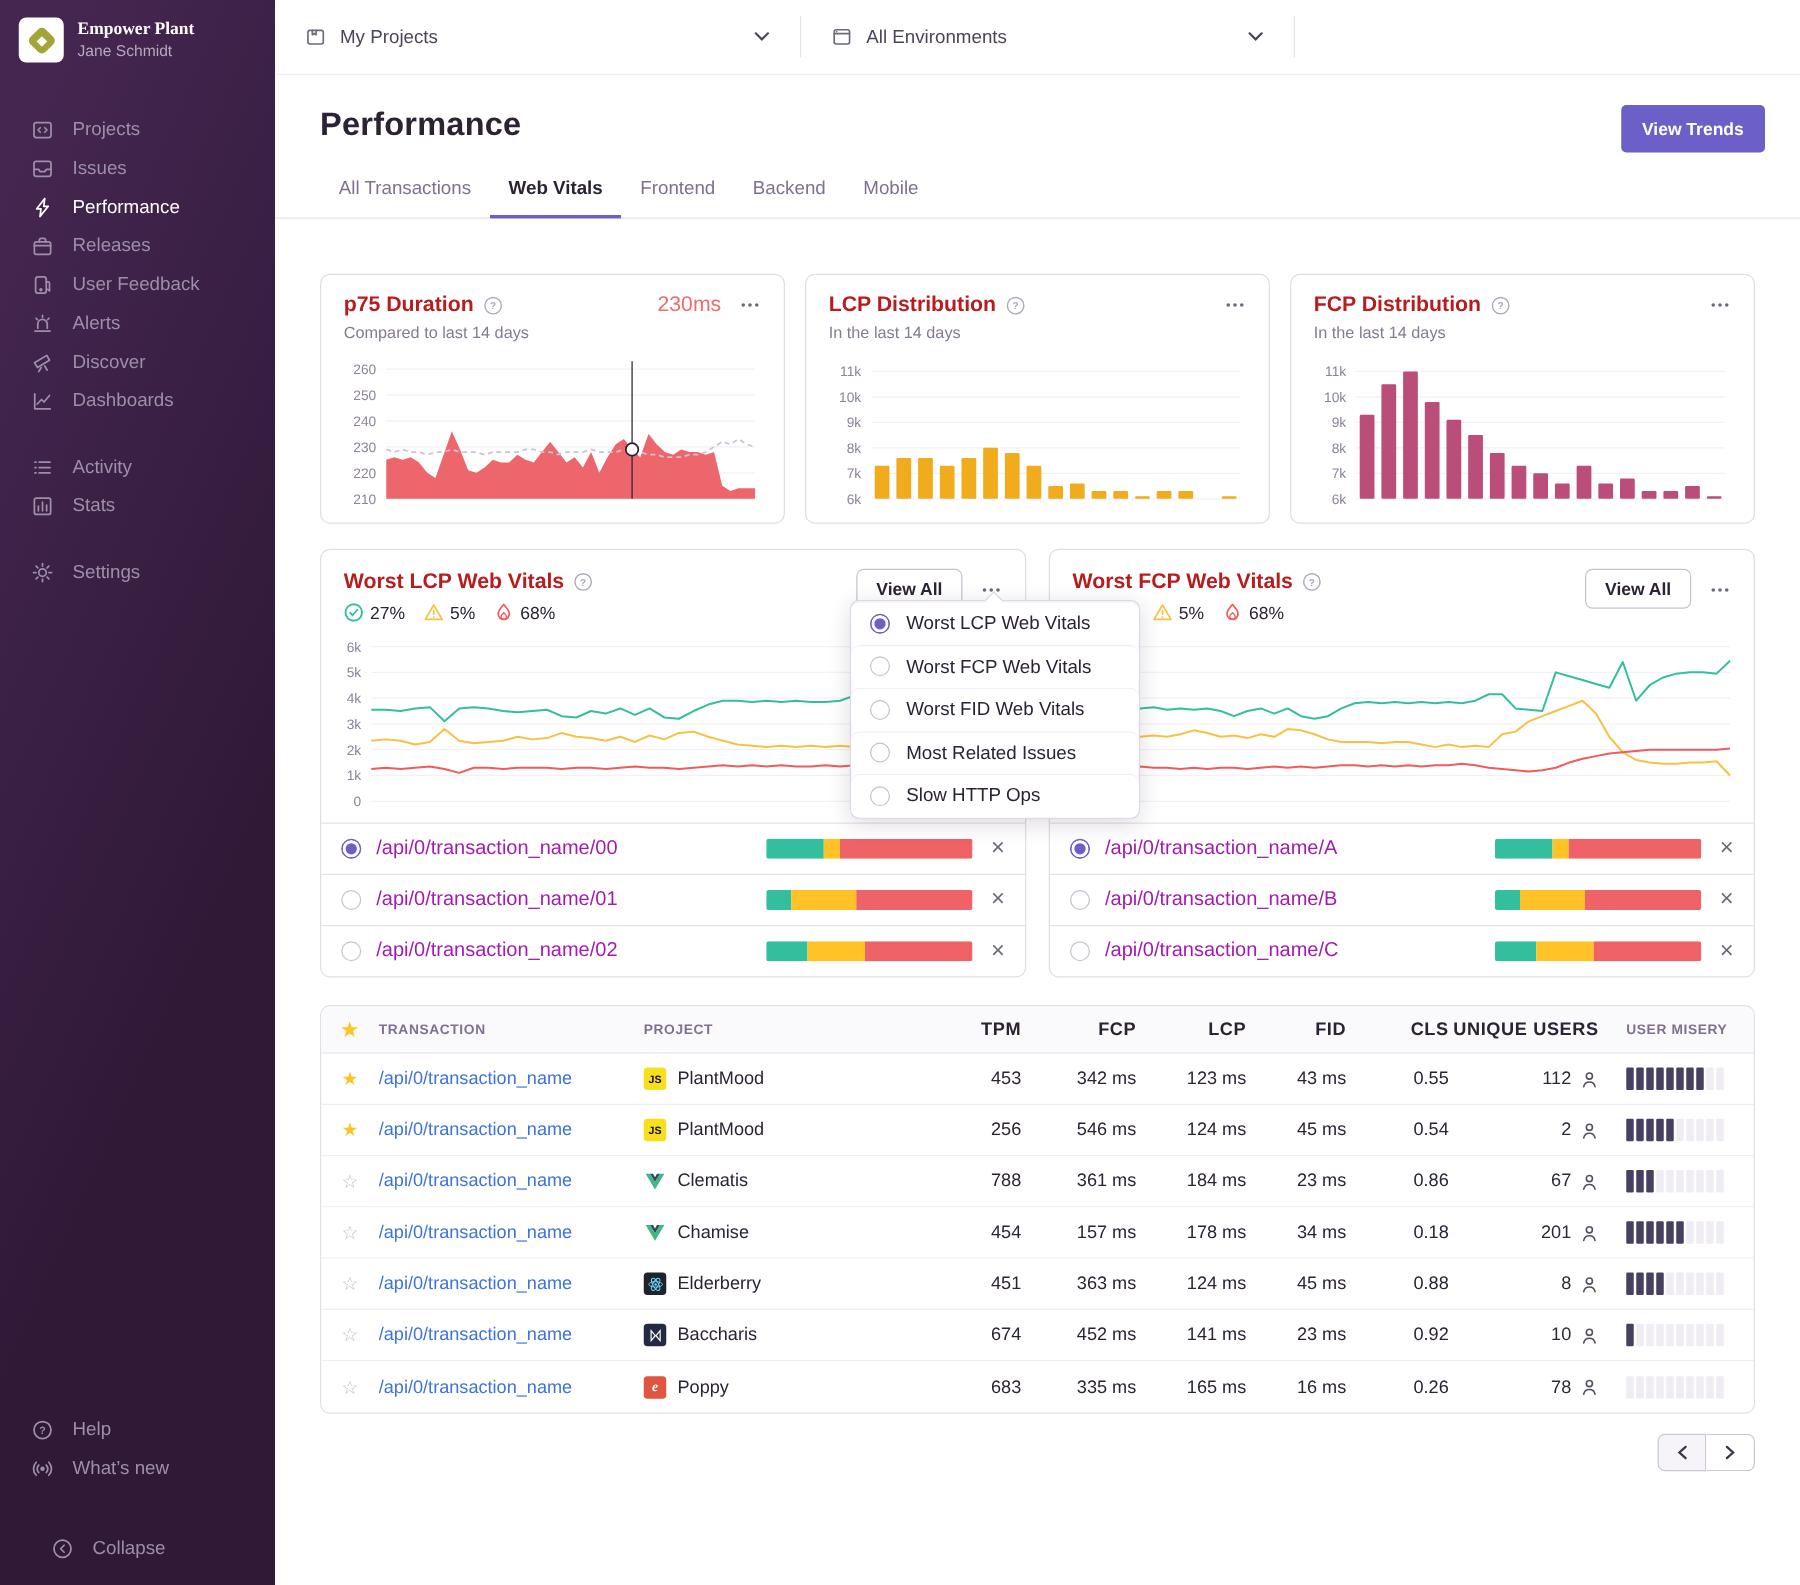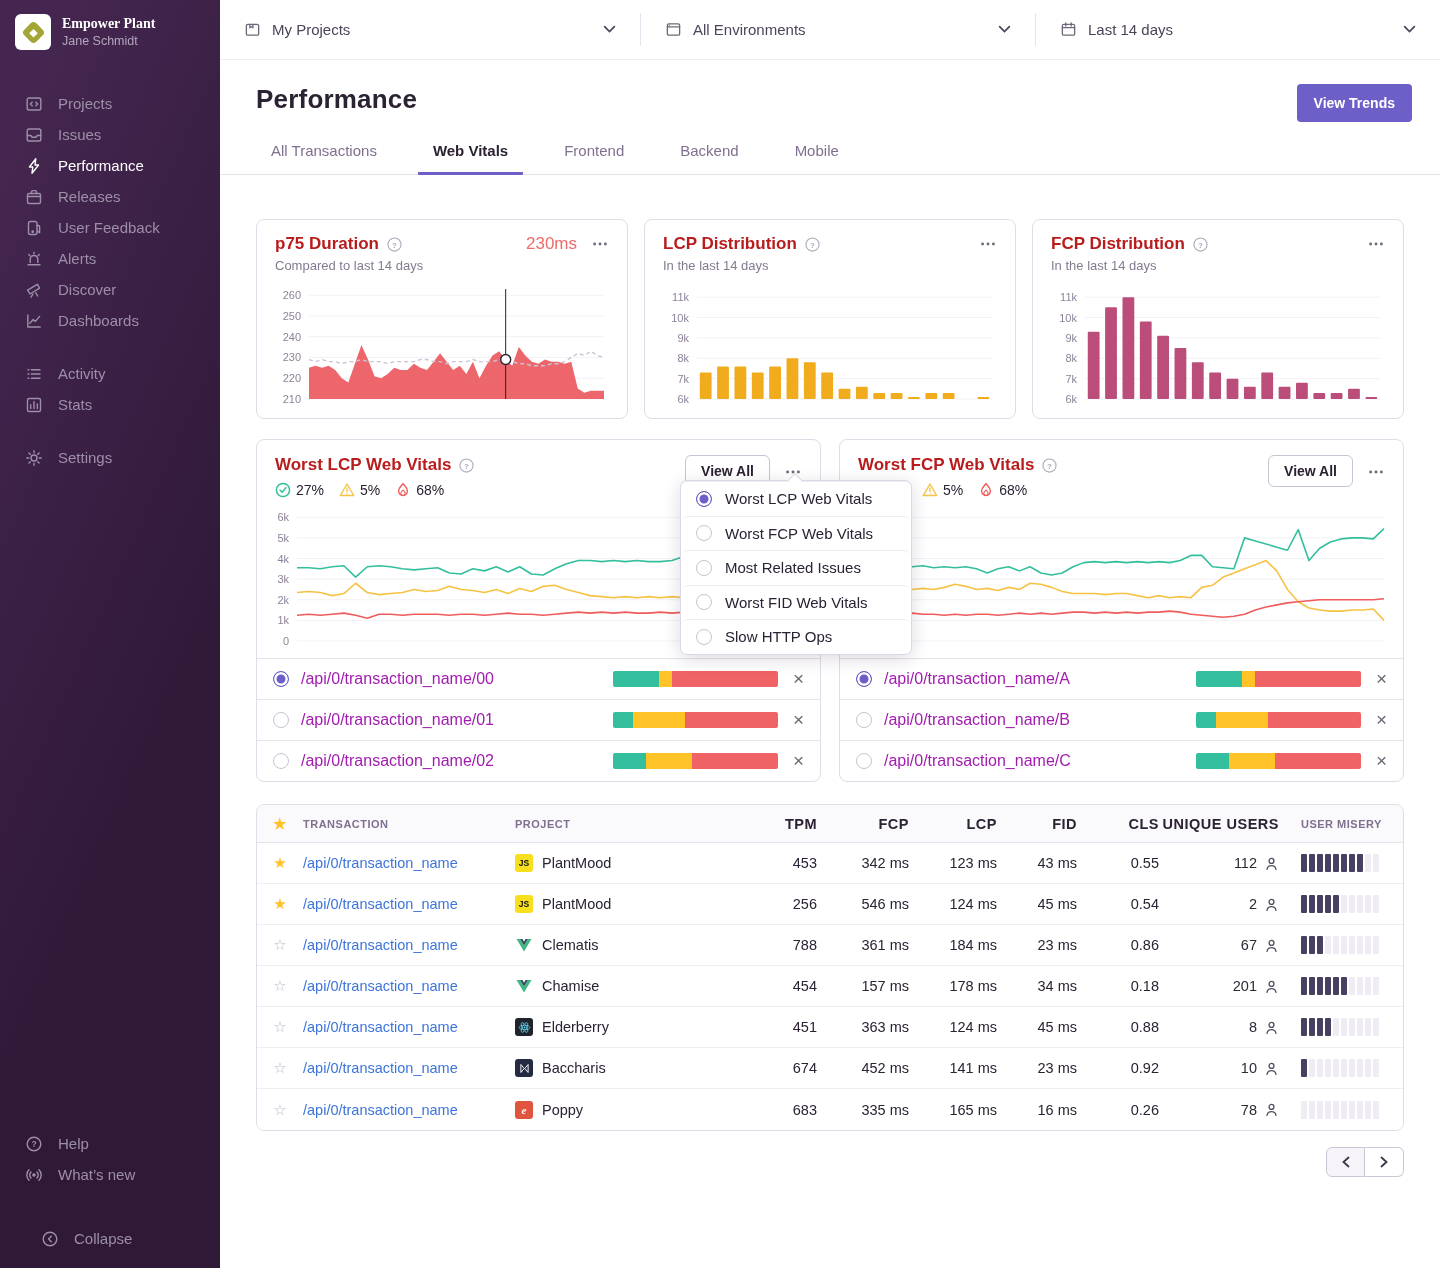--- a/index.html
+++ b/index.html
@@ -30,21 +30,21 @@
   .tb-sec { display:flex; align-items:center; gap:11px; padding:0 24px; font-size:15px; color:#4D4458; cursor:pointer; }
   .tb-sec .icon { width:17px; height:17px; color:#6F6878; }
   .tb-sec .chev { margin-left:auto; width:13px; height:9px; color:#4D4458; }
   .tb-s1 { width:420px; } .tb-s2 { width:394px;justify-content:center; } .tb-s3 { flex:1; }
   .tb-div { width:1px; background:#E7E1EC; margin:13px 0; }
 
   .pagehead { padding:24px 28px 0 36px; display:flex; justify-content:space-between; align-items:flex-start; }
   .page-title { font-size:26px; font-weight:bold; color:#2B2233; letter-spacing:.2px; }
   .view-trends { background:#6C5FC7; color:#fff; border:none; border-radius:4px; font-weight:bold; font-size:14px; padding:11px 17px; cursor:pointer; font-family:inherit; }
   .tabs-wrap { border-bottom:1px solid #E7E1EC; padding:0 36px; margin-top:14px; }
-  .tabs { display:flex;gap:26px; }
+  .tabs { display:flex; }
   .tab { padding:6px 15px 13px; font-size:15px; color:#80708F; cursor:pointer; border-bottom:3px solid transparent; margin-bottom:-1px; }
   .tab.active { color:#2B2233; font-weight:bold; border-bottom-color:#6C5FC7; border-radius:1px; }
 
   .content { padding:26px 36px 0; flex:1; }
   .filter-row { display:flex; gap:10px; height:41px; }
   .filter-btn { display:flex; align-items:center; gap:11px; background:#fff; border:1px solid #C9C2D1; border-radius:8px; padding:0 17px; font-weight:bold; font-size:14.5px; color:#2B2233; cursor:pointer; font-family:inherit; }
   .filter-btn .icon { width:16px; height:16px; color:#2B2233; }
   .search-box { flex:1; position:relative; }
   .search-box input { width:100%; height:41px; border:1px solid #D2CBDB; border-radius:8px; padding:0 14px 0 40px; font-size:15px; font-family:inherit; color:#2F2936; outline:none; }
   .search-box input::placeholder { color:#A89FB5; }
@@ -286,34 +286,20 @@
           </svg>
         </span>
       <span>All Environments</span>
       <span class="chev">
           <svg viewBox="0 0 12 8" fill="none" stroke="currentColor" stroke-width="1.6" stroke-linecap="round">
             <path d="M1.5 1.5 6 6l4.5-4.5"></path>
           </svg>
         </span>
     </div>
     <div class="tb-div"></div>
-    <div class="tb-sec tb-s3">
-      <span class="icon">
-          <svg viewBox="0 0 18 18" fill="none" stroke="currentColor" stroke-width="1.4" stroke-linecap="round" stroke-linejoin="round">
-            <rect x="2.5" y="3.6" width="13" height="11.4" rx="1.6"></rect>
-            <path d="M2.5 7h13M6.1 2v3.2M11.9 2v3.2"></path>
-          </svg>
-        </span>
-      <span>Last 14 days</span>
-      <span class="chev">
-          <svg viewBox="0 0 12 8" fill="none" stroke="currentColor" stroke-width="1.6" stroke-linecap="round">
-            <path d="M1.5 1.5 6 6l4.5-4.5"></path>
-          </svg>
-        </span>
-    </div>
   </div>
 
   <div class="pagehead">
     <div class="page-title">Performance</div>
     <button class="view-trends">View Trends</button>
   </div>
   <div class="tabs-wrap">
     <div class="tabs" id="tabs">
         <div class="tab">All Transactions</div>
         <div class="tab active">Web Vitals</div>
@@ -687,25 +673,25 @@
       <div class="dd-item">
             <span class="radio sel"></span>
             <span>Worst LCP Web Vitals</span>
           </div>
           <div class="dd-item">
             <span class="radio"></span>
             <span>Worst FCP Web Vitals</span>
           </div>
           <div class="dd-item">
             <span class="radio"></span>
-            <span>Most Related Issues</span>
+            <span>Worst FID Web Vitals</span>
           </div>
           <div class="dd-item">
             <span class="radio"></span>
-            <span>Worst FID Web Vitals</span>
+            <span>Most Related Issues</span>
           </div>
           <div class="dd-item">
             <span class="radio"></span>
             <span>Slow HTTP Ops</span>
           </div>
         </div>
     </div>
 
     <div class="table">
       <div class="trow thead">

